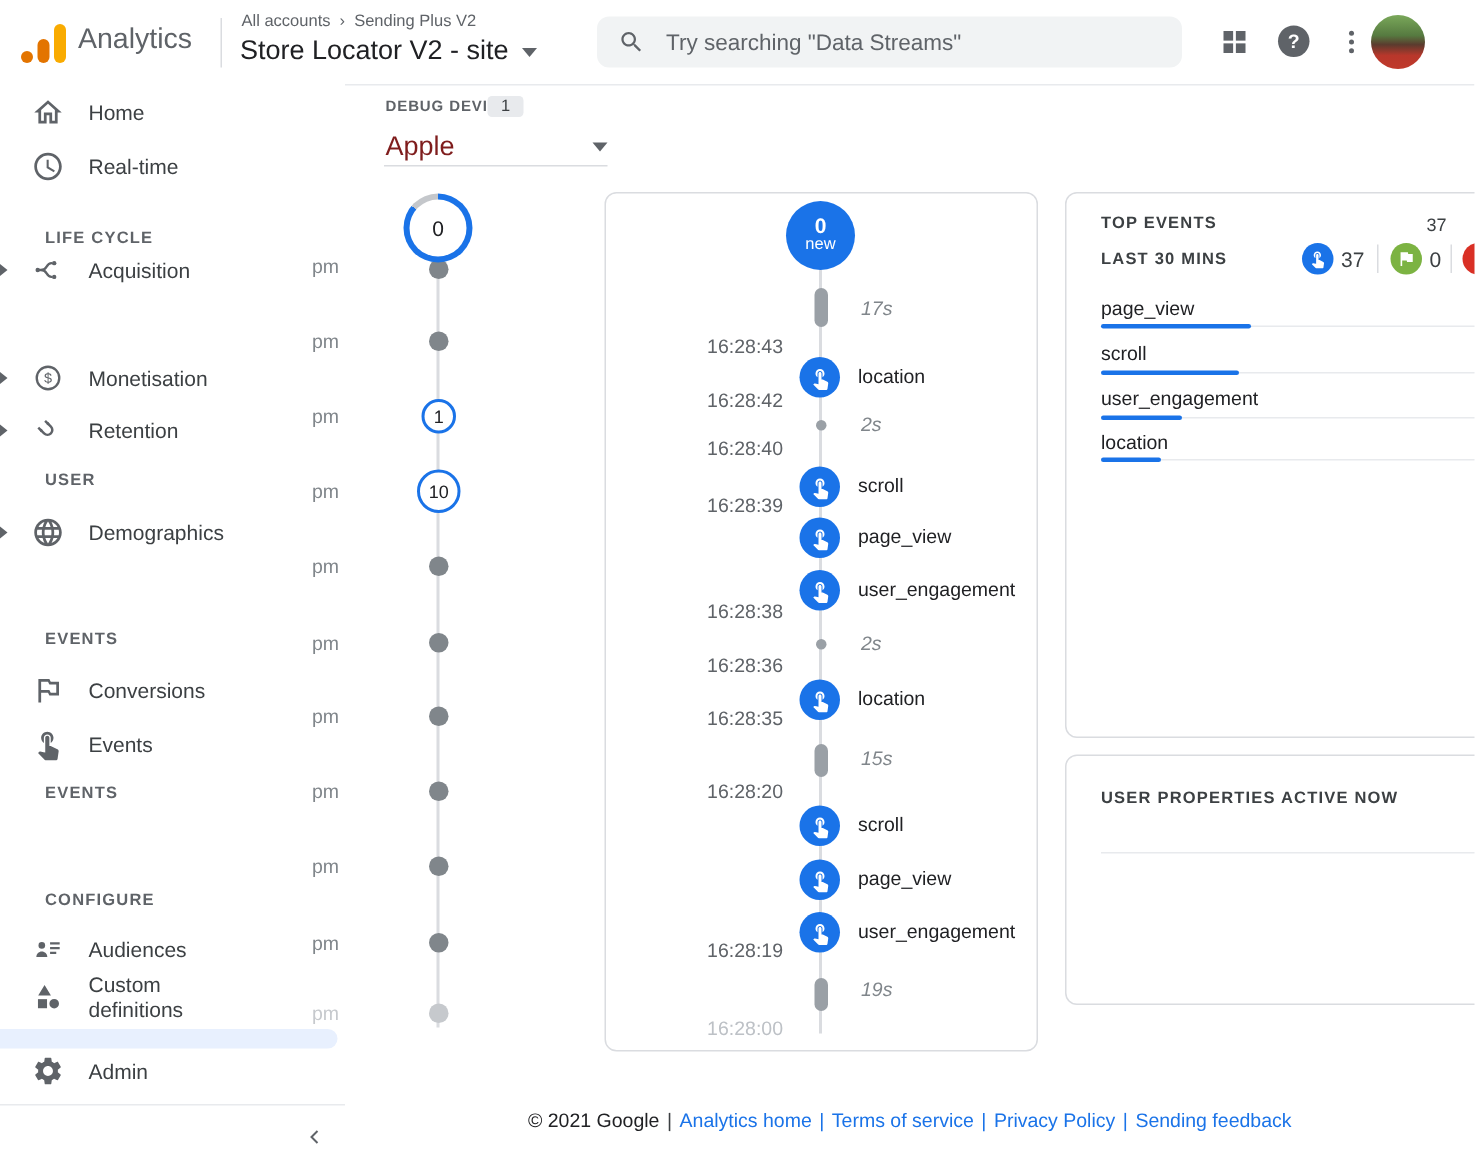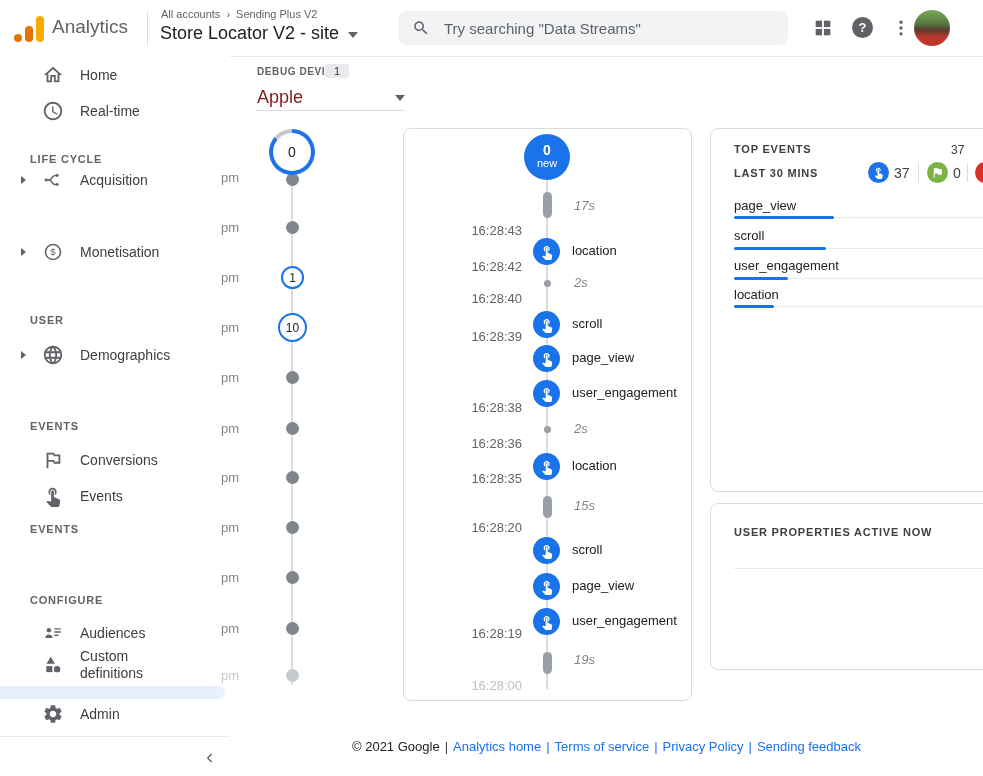--- a/index.html
+++ b/index.html
@@ -22,21 +22,21 @@
   .search input{border:none;outline:none;background:transparent;font-size:15px;color:#5f6368;width:100%;font-family:"Liberation Sans",sans-serif}
   .search input::placeholder{color:#5f6368;opacity:1}
   .tb-icon{position:absolute;cursor:pointer}
   .grid-icon svg{width:22px;height:22px;fill:#5f6368}
   .help-circle{width:21px;height:21px;border-radius:50%;background:#5f6368;color:#fff;font-size:13px;font-weight:700;display:flex;align-items:center;justify-content:center}
   .dots-icon svg{width:20px;height:20px;fill:#5f6368}
   .avatar{position:absolute;left:914px;top:10px;width:36px;height:36px;border-radius:50%;cursor:pointer;
           background:linear-gradient(180deg,#7aa85a 0%,#567a40 38%,#5b3b2e 55%,#b8372b 75%,#c0392b 100%)}
   
   .sidebar{position:absolute;left:0;top:56px;width:230px;height:720px;background:#fff}
-  .nav-row{position:absolute;left:0;width:229px;height:36px;display:flex;align-items:center;padding-left:21px;box-sizing:border-box;cursor:pointer}
+  .nav-row{position:absolute;left:0;width:229px;height:36px;display:flex;align-items:center;padding-left:0;box-sizing:border-box;cursor:pointer}
   .nav-spacer{width:16px;flex:none}
   .nav-arrow{width:16px;flex:none;display:flex;align-items:center}
   .tri-r{width:0;height:0;border-top:4px solid transparent;border-bottom:4px solid transparent;border-left:5px solid #5f6368}
   .nav-icon{width:22px;height:22px;margin-left:5px;margin-right:16px;flex:none;color:#5f6368}
   .nav-icon svg{width:22px;height:22px;fill:currentColor}
   .nav-label{font-size:14px;color:#3c4043;line-height:17px}
   .nav-header{position:absolute;left:30px;font-size:11px;font-weight:700;letter-spacing:.8px;color:#5f6368}
   .sel-pill{position:absolute;left:0;top:630px;width:225px;height:13px;background:#e8f0fe;border-radius:0 16px 16px 0}
   .side-div{position:absolute;left:0;top:680px;width:230px;height:1px;background:#e8eaed}
   .collapse-btn{position:absolute;left:196px;top:688px;width:28px;height:28px;display:flex;align-items:center;justify-content:center;cursor:pointer}
@@ -45,21 +45,21 @@
   .dbg-label{position:absolute;left:257px;top:66px;font-size:10px;font-weight:700;letter-spacing:.6px;color:#5f6368}
   .dbg-badge{position:absolute;left:325px;top:64px;min-width:12px;padding:1px 6px;background:#e8eaed;border-radius:3px;font-size:11px;color:#3c4043;text-align:center}
   .dbg-select{position:absolute;left:257px;top:87px;width:148px;cursor:pointer}
   .dbg-select .val{font-size:18px;color:#7f1d1d}
   .dbg-select .caret-down{position:absolute;right:0;top:5px}
   .dbg-underline{position:absolute;left:256px;top:110px;width:149px;height:1px;background:#dadce0}
   
   .m-line{position:absolute;left:291px;top:152px;width:2px;height:533px;background:#dadce0}
   .mdot{position:absolute;left:286px;width:13px;height:13px;border-radius:50%;background:#80868b;cursor:pointer}
   .mdot.faded{background:#c6c9cd}
-  .mlab{position:absolute;left:208px;width:44px;text-align:center;font-size:13px;color:#80868b}
+  .mlab{position:absolute;left:208px;width:44px;text-align:left;font-size:13px;color:#80868b}
   .mlab.faded{color:#c6c9cd}
   .mc{position:absolute;background:#fff;border:2px solid #1a73e8;border-radius:50%;display:flex;align-items:center;justify-content:center;font-size:12px;color:#202124;box-sizing:border-box;cursor:pointer}
   .big-ring{position:absolute;left:269px;top:129px;width:46px;height:46px;border-radius:50%;
             background:conic-gradient(#1a73e8 0deg 310deg,#c4c7cb 310deg 360deg);cursor:pointer}
   .big-ring .inner{position:absolute;left:4px;top:4px;width:38px;height:38px;border-radius:50%;background:#fff}
   .big-ring .val{position:absolute;left:0;top:0;width:46px;height:46px;display:flex;align-items:center;justify-content:center;font-size:14px;color:#202124}
   
   .card{position:absolute;background:#fff;border:1px solid #dadce0;border-radius:8px;box-sizing:border-box}
   .stream-card{left:403px;top:128px;width:289px;height:573px}
   .s-line{position:absolute;left:142px;top:28px;width:2px;height:532px;background:#dadce0}
@@ -183,20 +183,32 @@
   </div>
   <div class="nav-row" style="top:178px">
     <span class="nav-arrow">
         <span class="tri-r"></span>
       </span>
     <span class="nav-icon"><svg viewBox="0 0 24 24">
           <circle cx="12" cy="12" r="8.2" fill="none" stroke="currentColor" stroke-width="1.7"></circle>
           <text x="12" y="15.8" text-anchor="middle" font-size="10.5" fill="currentColor" font-family="sans-serif">$</text>
         </svg></span>
     <span class="nav-label">Monetisation</span>
+  </div>
+  <div class="nav-row" style="top:213px">
+    <span class="nav-arrow">
+        <span class="tri-r"></span>
+      </span>
+    <span class="nav-icon"><svg viewBox="0 0 24 24">
+          <g transform="rotate(-45 12 12)" fill="none" stroke="currentColor" stroke-width="1.8">
+            <path d="M8.5 5.5v6a3.5 3.5 0 0 0 7 0v-6"></path>
+            <path d="M7.5 8.5h2M14.5 8.5h2" stroke-width="1.4"></path>
+          </g>
+        </svg></span>
+    <span class="nav-label">Retention</span>
   </div>
   <div class="nav-header" style="top:258px">USER</div>
   <div class="nav-row" style="top:281px">
     <span class="nav-arrow">
         <span class="tri-r"></span>
       </span>
     <span class="nav-icon"><svg viewBox="0 0 24 24">
           <path d="M11.99 2C6.47 2 2 6.48 2 12s4.47 10 9.99 10C17.52 22 22 17.52 22 12S17.52 2 11.99 2zm6.93 6h-2.95c-.32-1.25-.78-2.45-1.38-3.56 1.84.63 3.37 1.91 4.33 3.56zM12 4.04c.83 1.2 1.48 2.53 1.91 3.96h-3.82c.43-1.43 1.08-2.76 1.91-3.96zM4.26 14C4.1 13.36 4 12.69 4 12s.1-1.36.26-2h3.38c-.08.66-.14 1.32-.14 2 0 .68.06 1.34.14 2H4.26zm.82 2h2.95c.32 1.25.78 2.45 1.38 3.56-1.84-.63-3.37-1.9-4.33-3.56zm2.95-8H5.08c.96-1.66 2.49-2.93 4.33-3.56C8.81 5.55 8.35 6.75 8.03 8zM12 19.96c-.83-1.2-1.48-2.53-1.91-3.96h3.82c-.43 1.43-1.08 2.76-1.91 3.96zM14.34 14H9.66c-.09-.66-.16-1.32-.16-2 0-.68.07-1.35.16-2h4.68c.09.65.16 1.32.16 2 0 .68-.07 1.34-.16 2zm.25 5.56c.6-1.11 1.06-2.31 1.38-3.56h2.95c-.96 1.65-2.49 2.93-4.33 3.56zM16.36 14c.08-.66.14-1.32.14-2 0-.68-.06-1.34-.14-2h3.38c.16.64.26 1.31.26 2s-.1 1.36-.26 2h-3.38z"></path>
         </svg></span>
     <span class="nav-label">Demographics</span>

